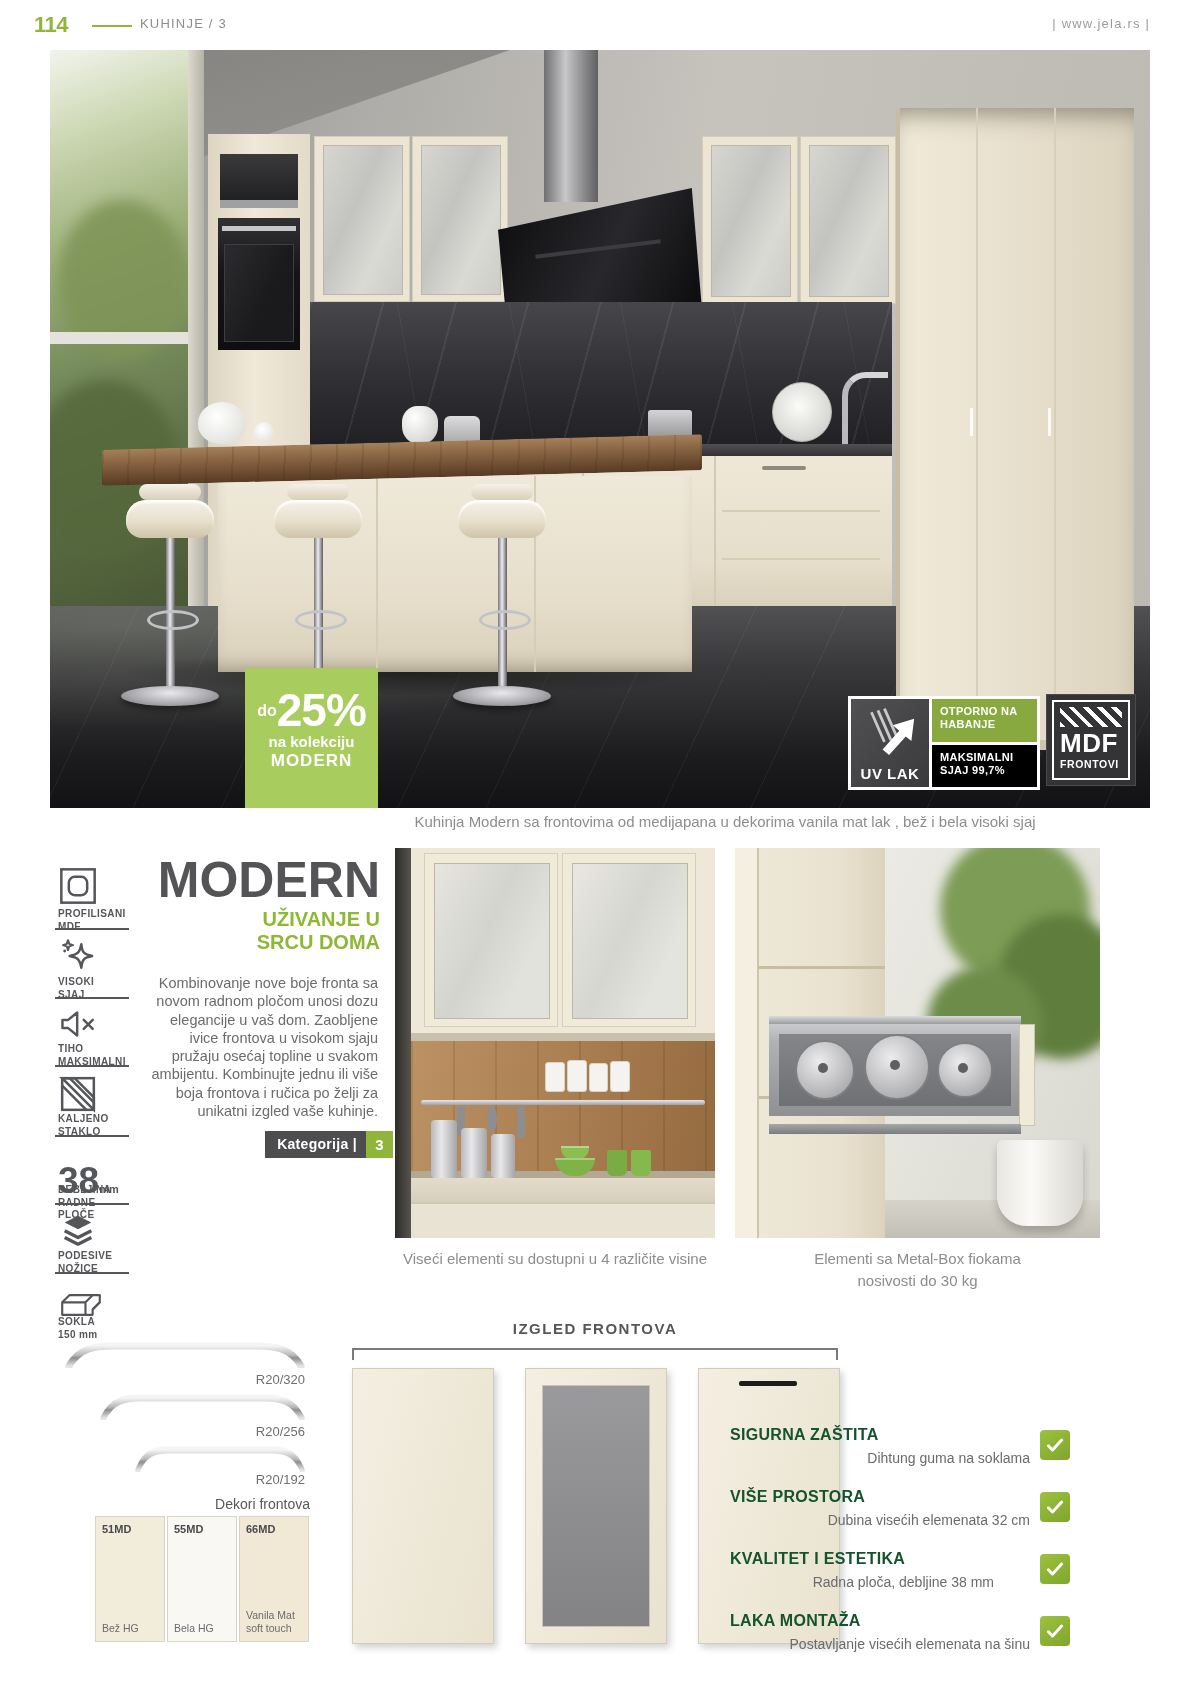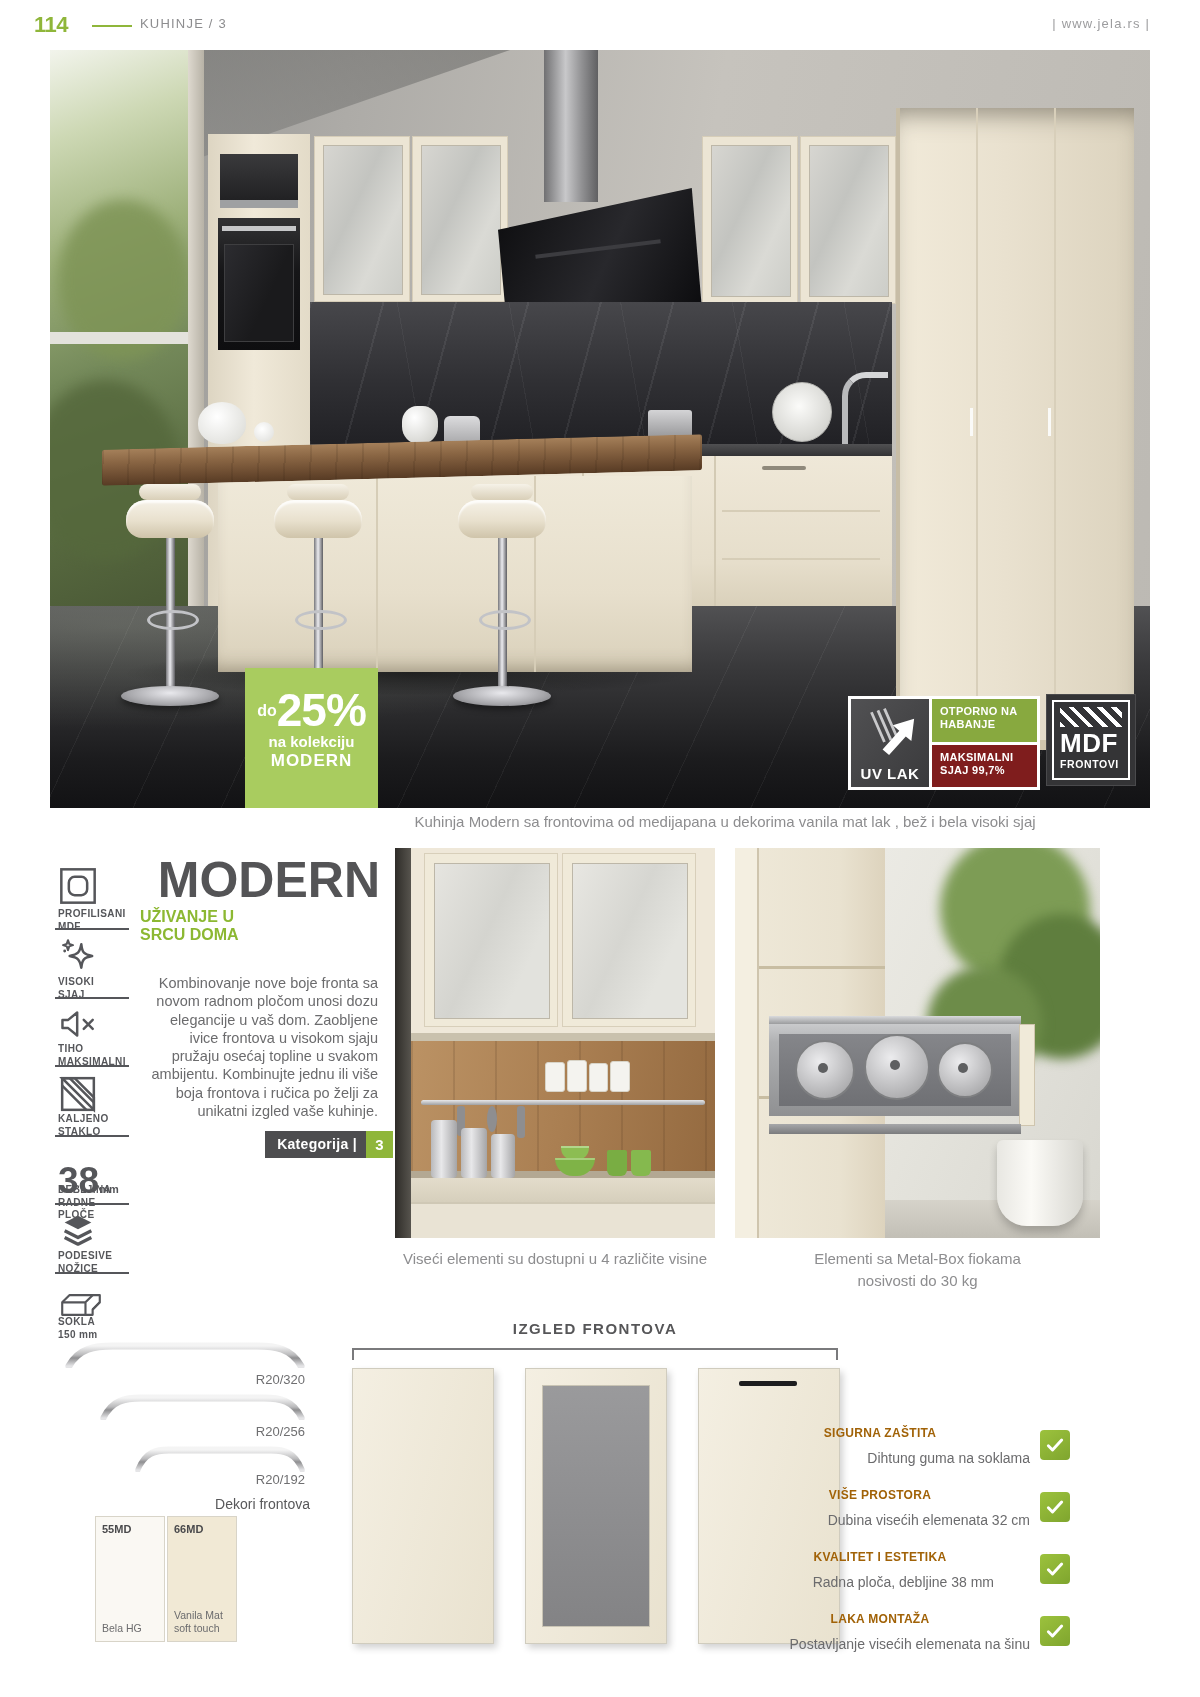--- a/index.html
+++ b/index.html
@@ -116,42 +116,42 @@
   .uv-badge{left:798px;top:646px;width:186px;height:88px;border:3px solid #fff;background:#fff;
       display:flex;gap:3px;box-sizing:content-box;}
   .uv-badge .uvl{width:78px;position:relative;color:#fff;
       background:linear-gradient(135deg,#515153,#3a3a3c);}
   .uv-badge .uvl span{position:absolute;left:0;right:0;bottom:5px;text-align:center;
       font-size:15px;font-weight:800;letter-spacing:.5px;}
   .uv-badge .uvr{flex:1;display:flex;flex-direction:column;gap:3px;}
   .uv-badge .uvr div{flex:1;color:#fff;font-size:11px;font-weight:800;line-height:1.2;
       padding:6px 0 0 8px;letter-spacing:.3px;}
   .uv-top{background:#88a93f;}
-  .uv-bot{background:#7f1d1d;}
+  .uv-bot{background:#000000;}
   .mdf-badge{left:996px;top:644px;width:88px;height:90px;background:#343436;border:1px solid #4a4a4c;}
   .mdf-badge .inner{position:absolute;inset:5px;border:2px solid #fff;padding:5px 6px;color:#fff;}
   .mdf-badge .stripes{height:20px;margin-bottom:3px;
       background:repeating-linear-gradient(45deg,#fff 0 4px,transparent 4px 10px);}
   .mdf-badge .l1{font-size:26px;font-weight:800;line-height:1;letter-spacing:.5px;}
   .mdf-badge .l2{font-size:10.5px;font-weight:800;letter-spacing:.6px;margin-top:2px;}
 
   .hero-caption{left:350px;top:813px;width:750px;text-align:center;font-size:15px;color:#8d8d8f;}
 
   
   .sb-icon{left:58px;width:72px;text-align:left;}
   .sb-label{left:58px;width:76px;font-size:10px;font-weight:700;color:#55565a;
       line-height:1.25;letter-spacing:.4px;}
   .sb-div{left:55px;width:74px;border-top:2px solid #55565a;}
   .sb-38{left:58px;font-weight:800;color:#55565a;font-size:37px;letter-spacing:-1px;line-height:1;}
   .sb-38 span{font-size:11px;font-weight:700;letter-spacing:0;}
 
   
   .intro-title{left:140px;top:855px;width:240px;text-align:right;font-size:50px;font-weight:800;
       color:#545456;letter-spacing:0;line-height:1;}
-  .intro-sub{left:140px;top:908px;width:240px;font-size:16px;font-weight:700;
+  .intro-sub{left:140px;top:908px;width:240px;text-align:right;font-size:20px;font-weight:700;
       color:#8cb832;line-height:1.15;}
   .intro-body{left:138px;top:974px;width:240px;text-align:right;font-size:14.5px;color:#6b6b6d;
       line-height:1.26;}
   .cat-badge{left:auto;right:807px;top:1131px;height:27px;display:flex;align-items:stretch;}
   .cat-badge .lbl{background:#4d4d4f;color:#fff;font-size:14px;font-weight:700;
       padding:5px 9px 0 12px;letter-spacing:.3px;}
   .cat-badge .val{width:27px;background:#8fb63a;color:#fff;font-size:15px;font-weight:800;
       display:flex;align-items:center;justify-content:center;}
 
   
@@ -216,21 +216,21 @@
       color:#565658;letter-spacing:1.5px;}
   .fronts-bracket{left:352px;top:1348px;width:486px;height:12px;border-top:2px solid #7a7a7c;
       border-left:2px solid #7a7a7c;border-right:2px solid #7a7a7c;box-sizing:border-box;}
   .door{position:absolute;top:1368px;width:140px;height:274px;border:1px solid #d0ccbe;
       background:linear-gradient(105deg,#f4efe2,#e9e2cf);box-shadow:3px 4px 7px rgba(0,0,0,.18);}
   .door .glass{position:absolute;inset:16px;border:1px solid #c9c4b4;
       background:linear-gradient(180deg,#9a9a9c,#838385);}
   .door .handle{position:absolute;left:40px;top:12px;width:58px;height:5px;background:#1d1d1f;border-radius:2px;}
 
   
-  .benefit-title{font-size:12px;font-weight:800;color:#a16207;letter-spacing:.3px;text-align:center;width:300px;}
+  .benefit-title{font-size:16px;font-weight:800;color:#14532d;letter-spacing:.3px;text-align:left;width:300px;}
   .benefit-desc{font-size:14px;color:#6b6b6d;text-align:right;width:300px;margin-top:3px;}
   .check{position:absolute;left:1040px;width:30px;height:30px;border-radius:4px;
       background:linear-gradient(145deg,#9cc23d,#7fa52e);display:flex;align-items:center;justify-content:center;}
 </style>
 </head>
 <body>
 
 <div id="page">
 
   <div class="abs hdr-num">114</div>
@@ -539,20 +539,24 @@
 
   <div class="abs" style="left:135px;top:1446px;width:170px;height:26px;">
     <svg width="170" height="26" viewBox="0 0 240 26" preserveAspectRatio="none">
       <path d="M4 24 C14 6 30 4 48 4 L192 4 C210 4 226 6 236 24" fill="none" stroke="url(#chrome)" stroke-width="7" stroke-linecap="round"></path>
     </svg>
   </div>
   <div class="abs handle-label" style="left:205px;top:1472px;">R20/192</div>
 
   <div class="abs decor-title">Dekori frontova</div>
   <div class="abs decor-row">
+    <div class="decor-cell" style="background: rgb(242, 236, 218);">
+      <div class="decor-code">51MD</div>
+      <div class="decor-name"><span>Bež HG</span></div>
+    </div>
     <div class="decor-cell" style="background: rgb(250, 248, 243);">
       <div class="decor-code">55MD</div>
       <div class="decor-name"><span>Bela HG</span></div>
     </div>
     <div class="decor-cell" style="background: rgb(241, 233, 213);">
       <div class="decor-code">66MD</div>
       <div class="decor-name"><span>Vanila Mat</span><br><span>soft touch</span></div>
     </div>
   </div>
 

